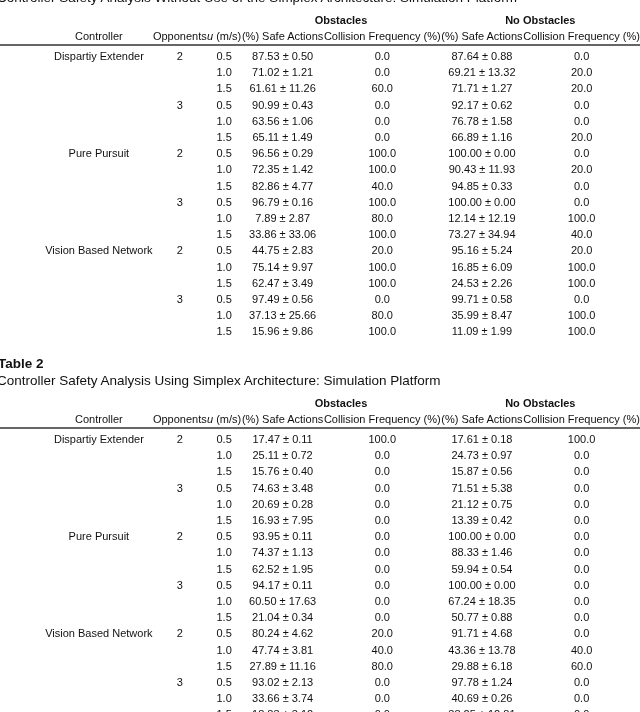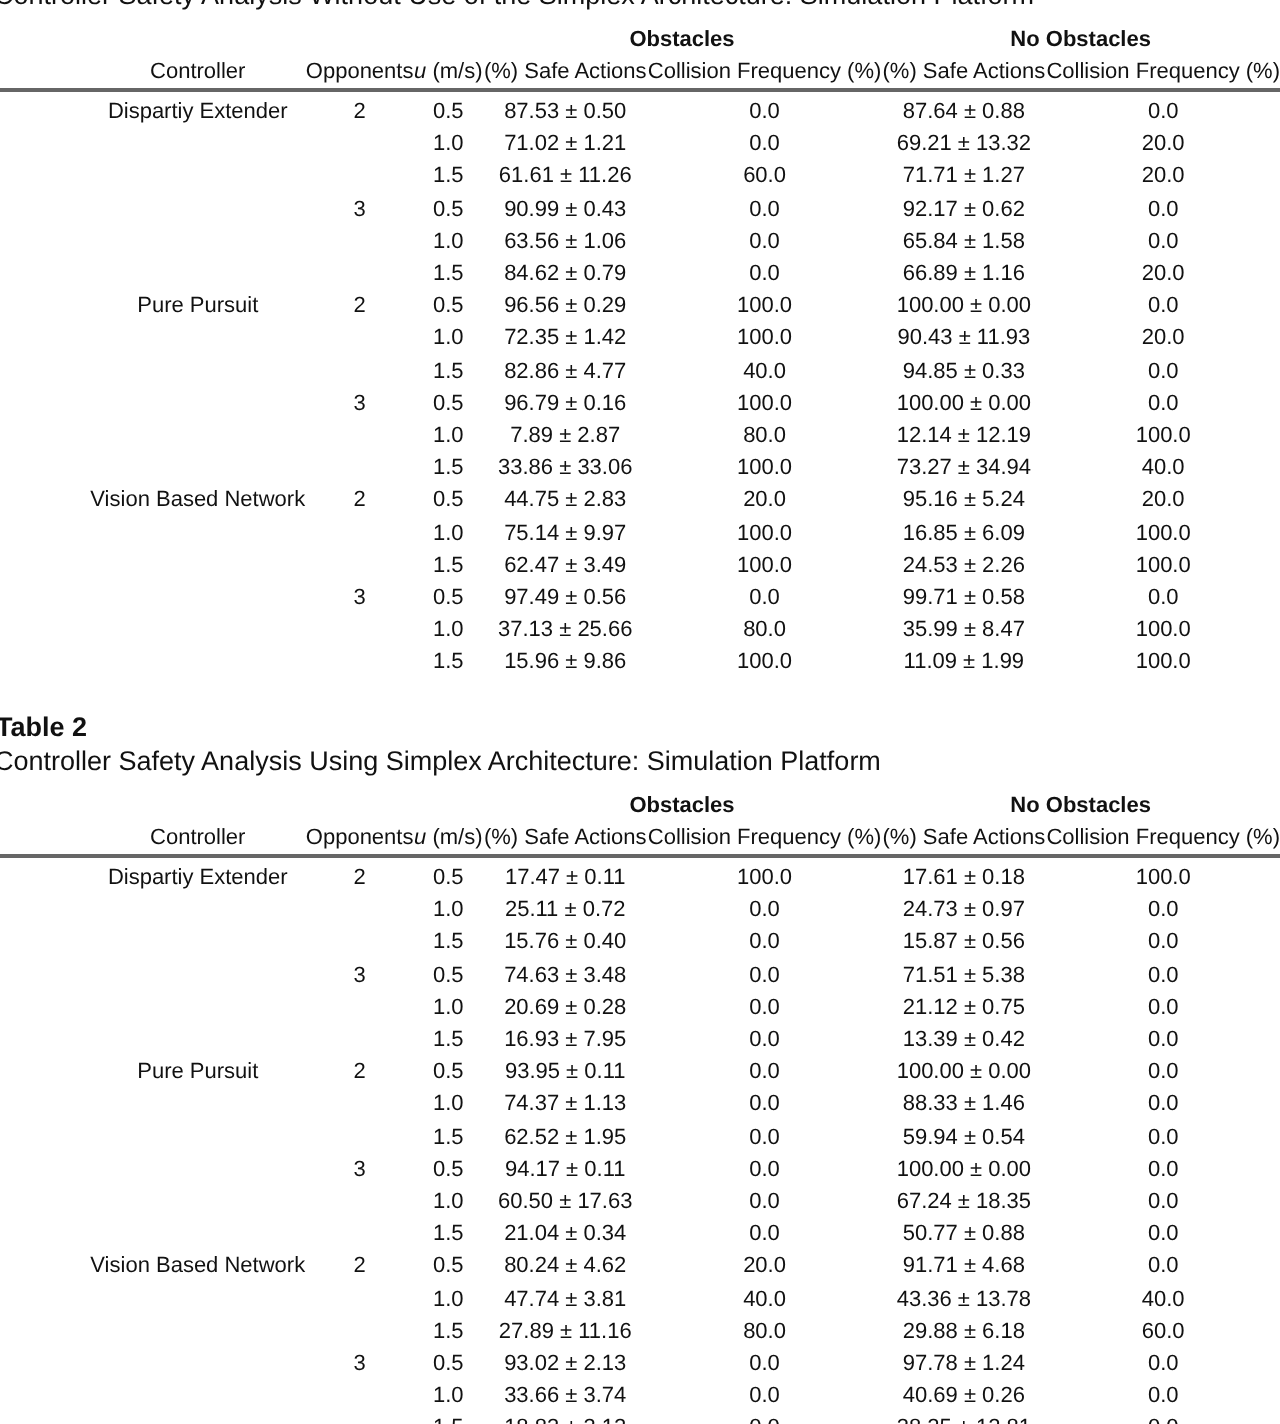--- a/index.html
+++ b/index.html
@@ -77,28 +77,28 @@
         <td class="c4">0.0</td>
         <td class="c5">92.17 ± 0.62</td>
         <td class="c6">0.0</td>
       </tr>
       <tr>
         <td class="c0"></td>
         <td class="c1"></td>
         <td class="c2">1.0</td>
         <td class="c3">63.56 ± 1.06</td>
         <td class="c4">0.0</td>
-        <td class="c5">65.84 ± 1.58</td>
-        <td class="c6">0.0</td>
-      </tr>
-      <tr>
-        <td class="c0"></td>
-        <td class="c1"></td>
-        <td class="c2">1.5</td>
-        <td class="c3">84.62 ± 0.79</td>
+        <td class="c5">76.78 ± 1.58</td>
+        <td class="c6">0.0</td>
+      </tr>
+      <tr>
+        <td class="c0"></td>
+        <td class="c1"></td>
+        <td class="c2">1.5</td>
+        <td class="c3">65.11 ± 1.49</td>
         <td class="c4">0.0</td>
         <td class="c5">66.89 ± 1.16</td>
         <td class="c6">20.0</td>
       </tr>
       <tr>
         <td class="c0">Pure Pursuit</td>
         <td class="c1">2</td>
         <td class="c2">0.5</td>
         <td class="c3">96.56 ± 0.29</td>
         <td class="c4">100.0</td>

